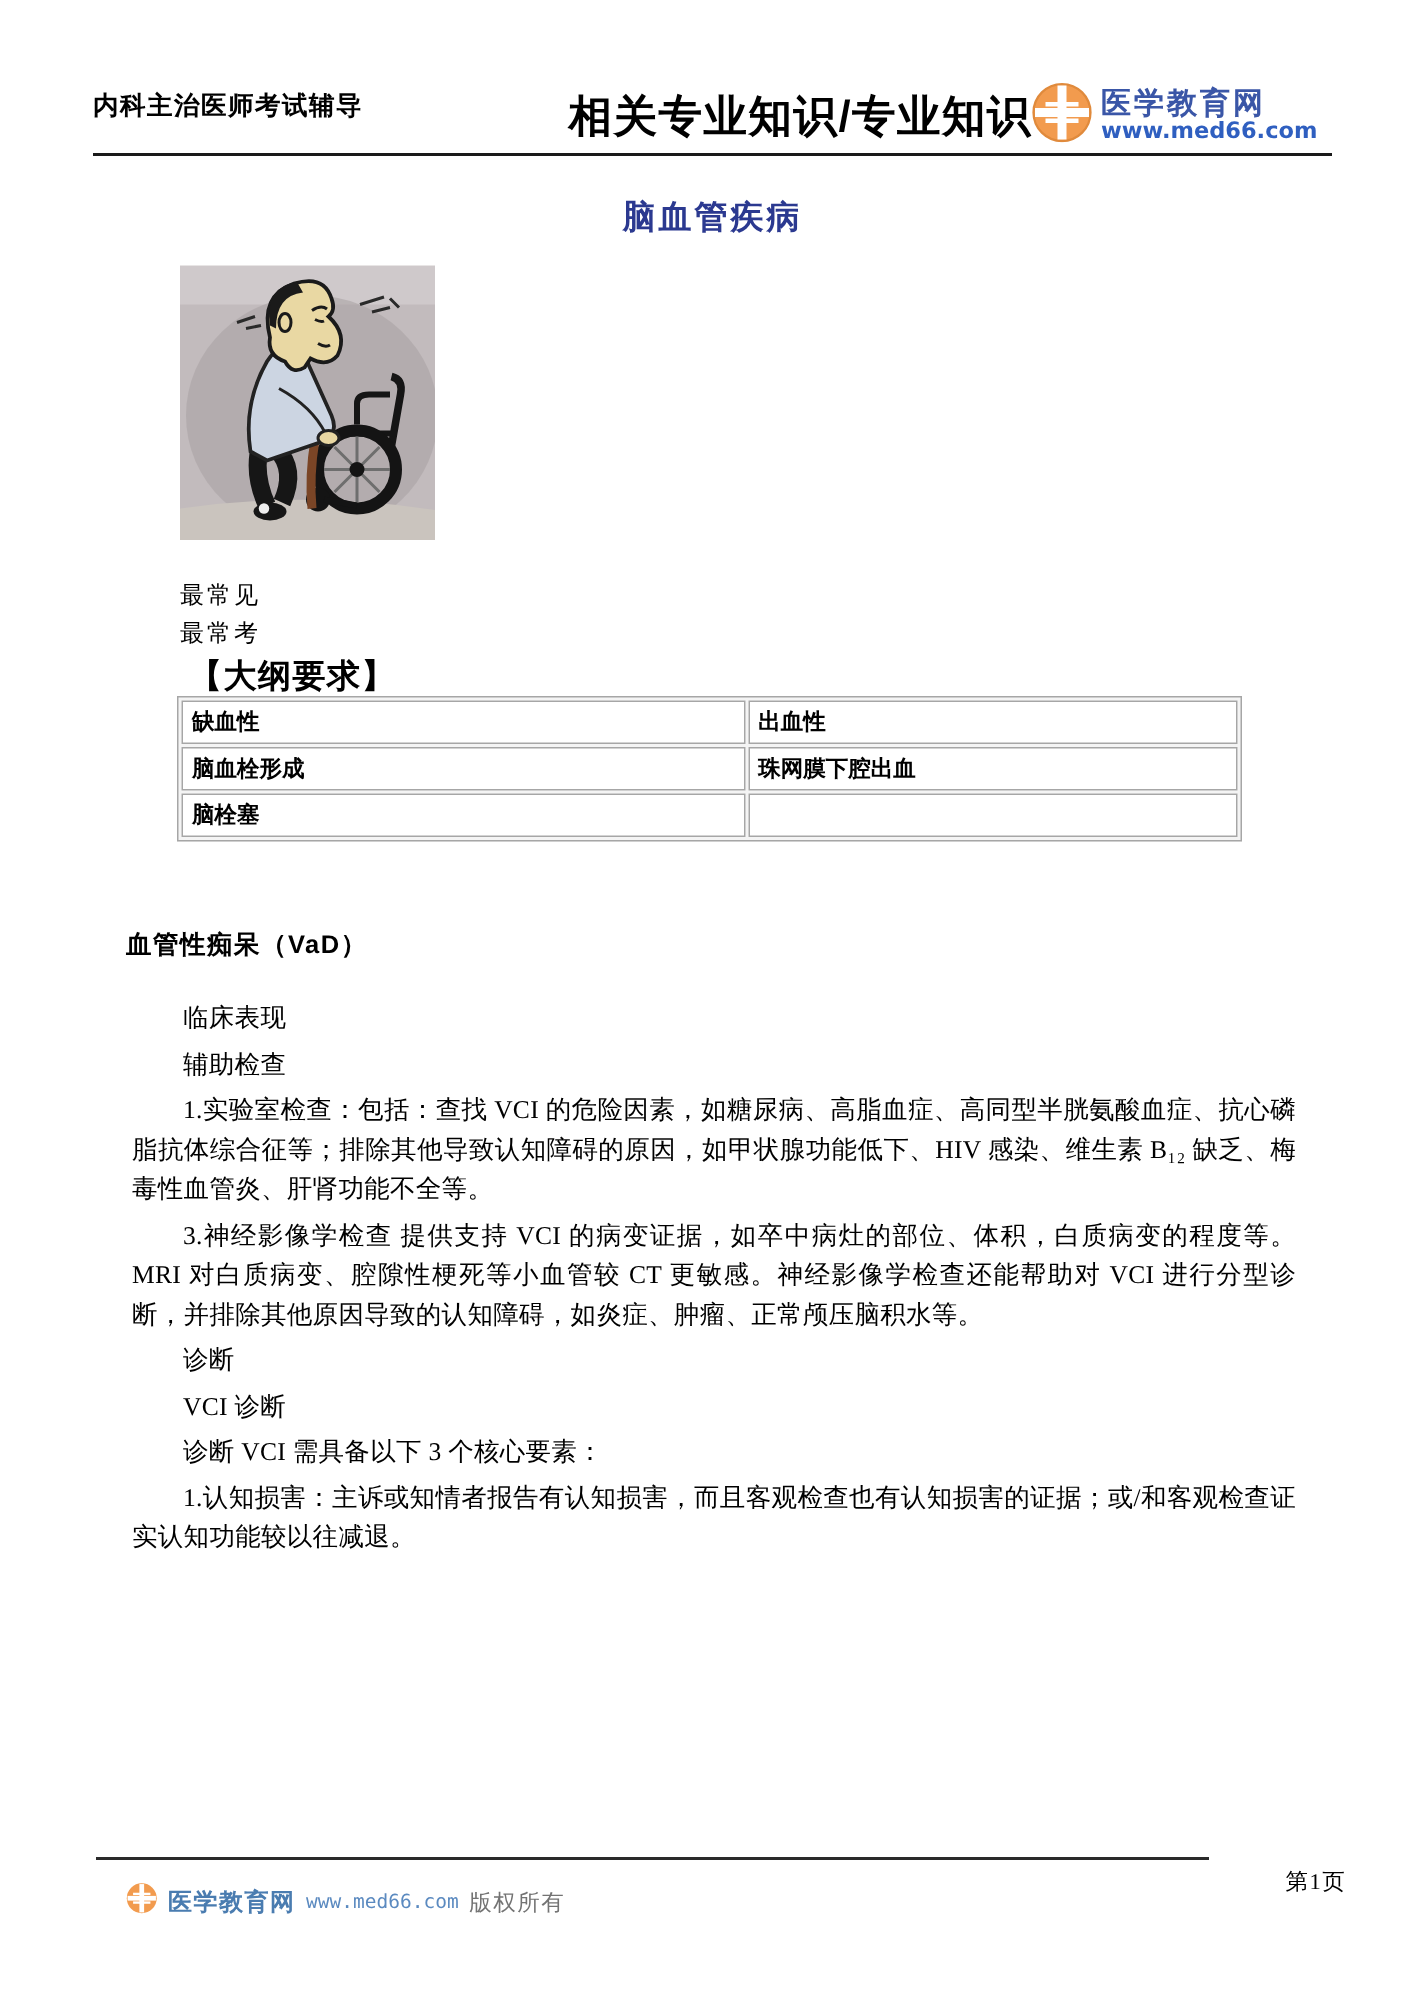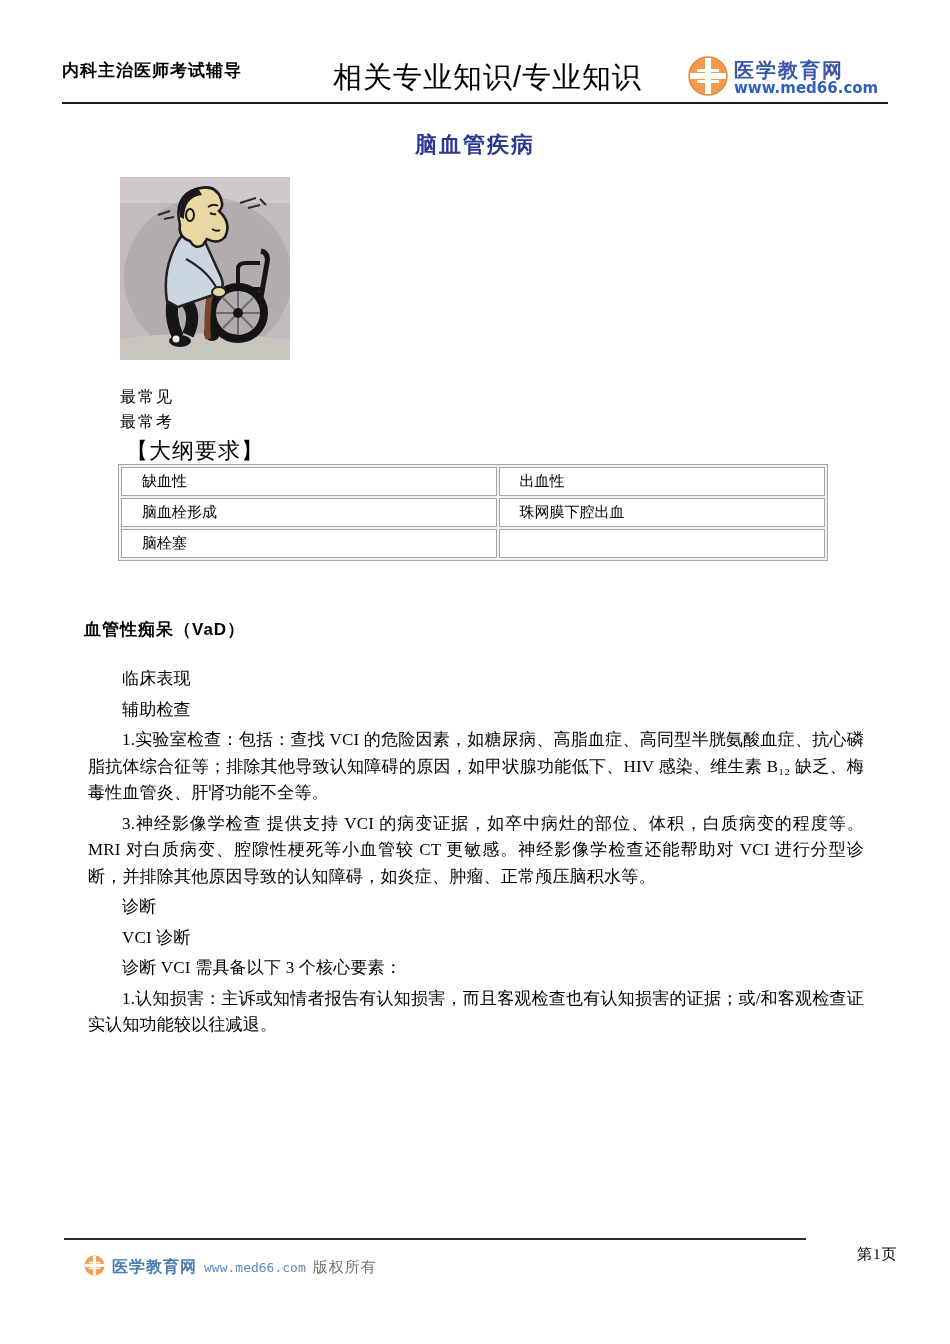--- a/index.html
+++ b/index.html
@@ -4,49 +4,49 @@
 <style>
   html,body{margin:0;padding:0;background:#ffffff;}
   .page{position:relative;width:950px;height:1344px;background:#ffffff;overflow:hidden;
         font-family:"Liberation Serif","DejaVu Serif",serif;color:#000;}
 
   
   .header{position:absolute;left:62px;top:40px;width:826px;height:62px;
           border-bottom:2px solid #1a1a1a;display:flex;align-items:flex-end;}
   .header-left{width:225px;font-size:17px;font-weight:bold;padding-bottom:20px;
                font-family:"Liberation Serif",serif;letter-spacing:1px;}
-  .header-center{flex:1;text-align:center;font-size:29px;font-weight:normal;
+  .header-center{flex:1;text-align:right;font-size:29px;font-weight:bold;
                  font-family:"Liberation Sans","DejaVu Sans",sans-serif;padding-bottom:4px;letter-spacing:1px;}
   .header-logo{width:200px;display:flex;align-items:center;gap:6px;padding-bottom:2px;}
   .logo-text{display:flex;flex-direction:column;line-height:1.05;}
   .logo-site{font-size:20px;font-weight:bold;color:#3a56a7;
              font-family:"Liberation Sans",sans-serif;letter-spacing:2px;}
   .logo-url{font-size:15px;font-weight:bold;color:#2f5fc0;
             font-family:"DejaVu Sans","Liberation Sans",sans-serif;}
 
   
   .doc-title{position:absolute;left:0;top:130px;width:950px;text-align:center;
              color:#2b3990;font-size:22px;font-weight:bold;
              font-family:"Liberation Sans",sans-serif;letter-spacing:2px;}
 
   
   .illustration{position:absolute;left:120px;top:177px;width:170px;height:183px;}
 
   
   .note{position:absolute;left:120px;font-size:16px;letter-spacing:2px;}
   .note1{top:387px;}
   .note2{top:412px;}
-  .outline-heading{position:absolute;left:126px;top:436px;font-size:22px;font-weight:normal;letter-spacing:1px;}
+  .outline-heading{position:absolute;left:126px;top:436px;font-size:22px;font-weight:bold;letter-spacing:1px;}
 
   
   .outline-table{position:absolute;left:118px;top:464px;width:710px;
                  border-collapse:separate;border-spacing:2px;
                  border:1px solid #a6a6a6;background:#f4f4f4;}
   .outline-table td{border:1px solid #a6a6a6;background:#ffffff;height:27px;
-                    font-size:15px;padding:0 0 0 20px;vertical-align:middle;}
+                    font-size:15px;padding:0 0 0 6px;vertical-align:middle;font-weight:bold;}
   .col-left{width:53.5%;}
   .col-right{width:46.5%;}
 
   
   .section-heading{position:absolute;left:84px;top:618px;font-size:17px;font-weight:bold;
                    font-family:"Liberation Sans",sans-serif;letter-spacing:1px;}
   .body-text{position:absolute;left:84px;top:662px;width:784px;}
   .body-text p{margin:4px;font-size:17px;line-height:26.5px;text-indent:2em;
                text-align:justify;letter-spacing:0.2px;}
 

